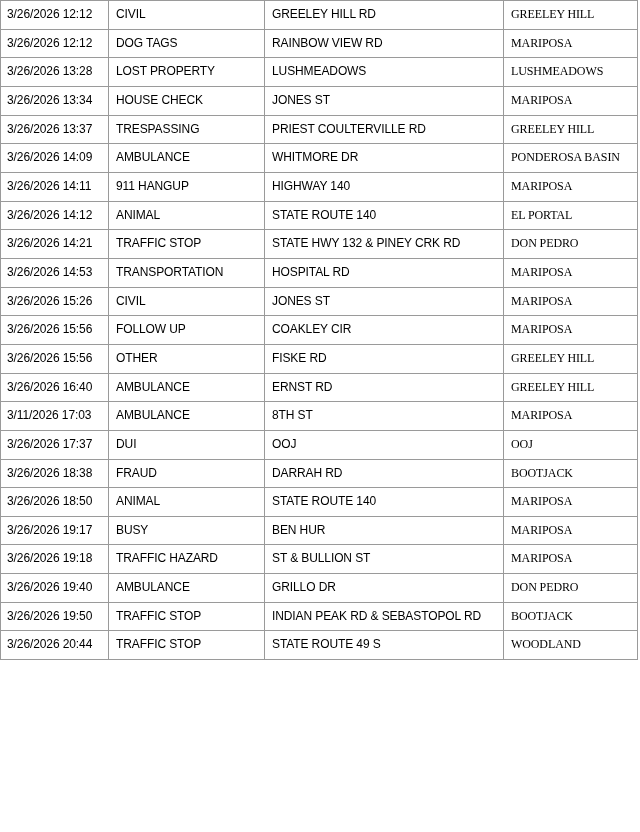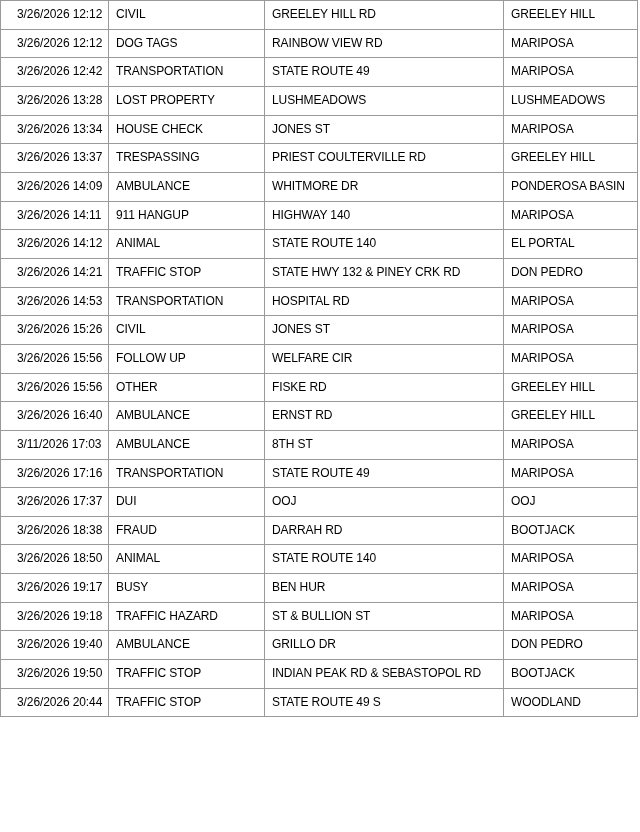--- a/index.html
+++ b/index.html
@@ -36,23 +36,24 @@
     padding: 0 0 0 7px;
     font-size: 12px;
     line-height: 27.66px;
     white-space: nowrap;
     overflow: hidden;
     vertical-align: middle;
     letter-spacing: -0.1px;
   }
   .log-table td.cell-city {
     border-right: none;
+    font-family: Liberation Serif, serif;
   }
   .log-table td.cell-datetime {
-    padding-left: 16px;
+    padding-left: 6px;
   }
   .log-table tr:last-child td {
     border-bottom: 1px solid #9a9a9a;
   }
 </style>
 </head>
 <body>
 
 <table class="log-table">
   <colgroup>
@@ -68,26 +69,20 @@
         <td class="cell-location">GREELEY HILL RD</td>
         <td class="cell-city">GREELEY HILL</td>
       </tr>
       <tr>
         <td class="cell-datetime">3/26/2026 12:12</td>
         <td class="cell-type">DOG TAGS</td>
         <td class="cell-location">RAINBOW VIEW RD</td>
         <td class="cell-city">MARIPOSA</td>
       </tr>
       <tr>
-        <td class="cell-datetime">3/26/2026 12:42</td>
-        <td class="cell-type">TRANSPORTATION</td>
-        <td class="cell-location">STATE ROUTE 49</td>
-        <td class="cell-city">MARIPOSA</td>
-      </tr>
-      <tr>
         <td class="cell-datetime">3/26/2026 13:28</td>
         <td class="cell-type">LOST PROPERTY</td>
         <td class="cell-location">LUSHMEADOWS</td>
         <td class="cell-city">LUSHMEADOWS</td>
       </tr>
       <tr>
         <td class="cell-datetime">3/26/2026 13:34</td>
         <td class="cell-type">HOUSE CHECK</td>
         <td class="cell-location">JONES ST</td>
         <td class="cell-city">MARIPOSA</td>
@@ -130,45 +125,39 @@
       </tr>
       <tr>
         <td class="cell-datetime">3/26/2026 15:26</td>
         <td class="cell-type">CIVIL</td>
         <td class="cell-location">JONES ST</td>
         <td class="cell-city">MARIPOSA</td>
       </tr>
       <tr>
         <td class="cell-datetime">3/26/2026 15:56</td>
         <td class="cell-type">FOLLOW UP</td>
-        <td class="cell-location">WELFARE CIR</td>
+        <td class="cell-location">COAKLEY CIR</td>
         <td class="cell-city">MARIPOSA</td>
       </tr>
       <tr>
         <td class="cell-datetime">3/26/2026 15:56</td>
         <td class="cell-type">OTHER</td>
         <td class="cell-location">FISKE RD</td>
         <td class="cell-city">GREELEY HILL</td>
       </tr>
       <tr>
         <td class="cell-datetime">3/26/2026 16:40</td>
         <td class="cell-type">AMBULANCE</td>
         <td class="cell-location">ERNST RD</td>
         <td class="cell-city">GREELEY HILL</td>
       </tr>
       <tr>
         <td class="cell-datetime">3/11/2026 17:03</td>
         <td class="cell-type">AMBULANCE</td>
         <td class="cell-location">8TH ST</td>
-        <td class="cell-city">MARIPOSA</td>
-      </tr>
-      <tr>
-        <td class="cell-datetime">3/26/2026 17:16</td>
-        <td class="cell-type">TRANSPORTATION</td>
-        <td class="cell-location">STATE ROUTE 49</td>
         <td class="cell-city">MARIPOSA</td>
       </tr>
       <tr>
         <td class="cell-datetime">3/26/2026 17:37</td>
         <td class="cell-type">DUI</td>
         <td class="cell-location">OOJ</td>
         <td class="cell-city">OOJ</td>
       </tr>
       <tr>
         <td class="cell-datetime">3/26/2026 18:38</td>

